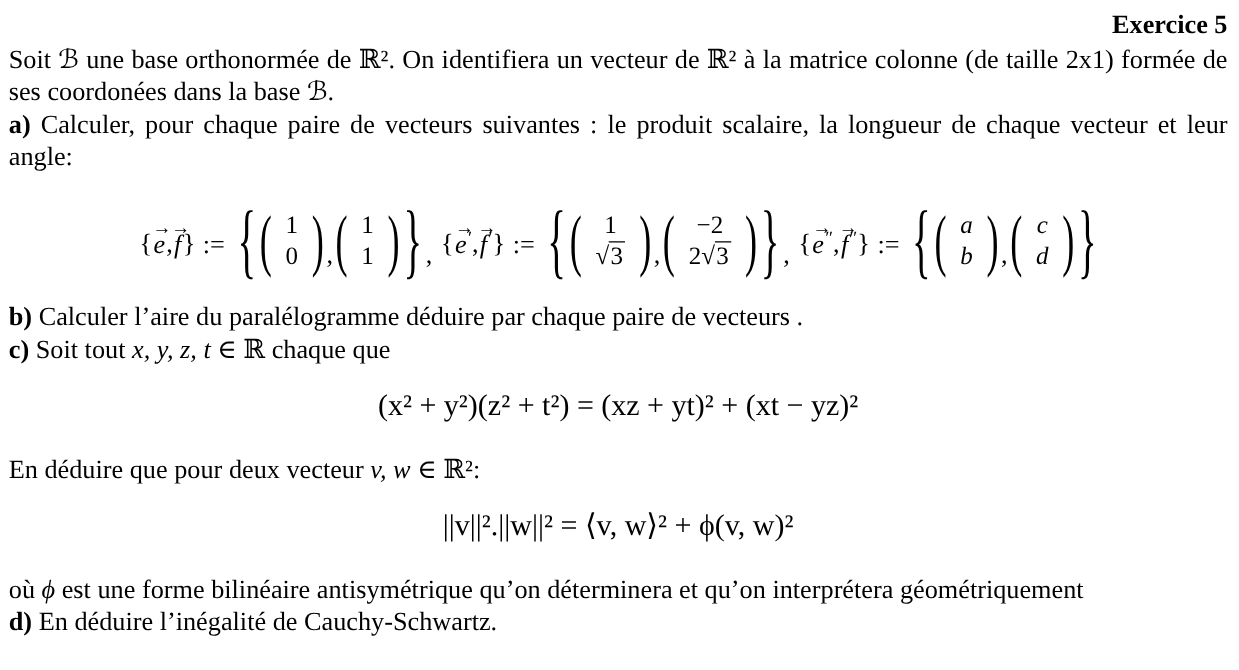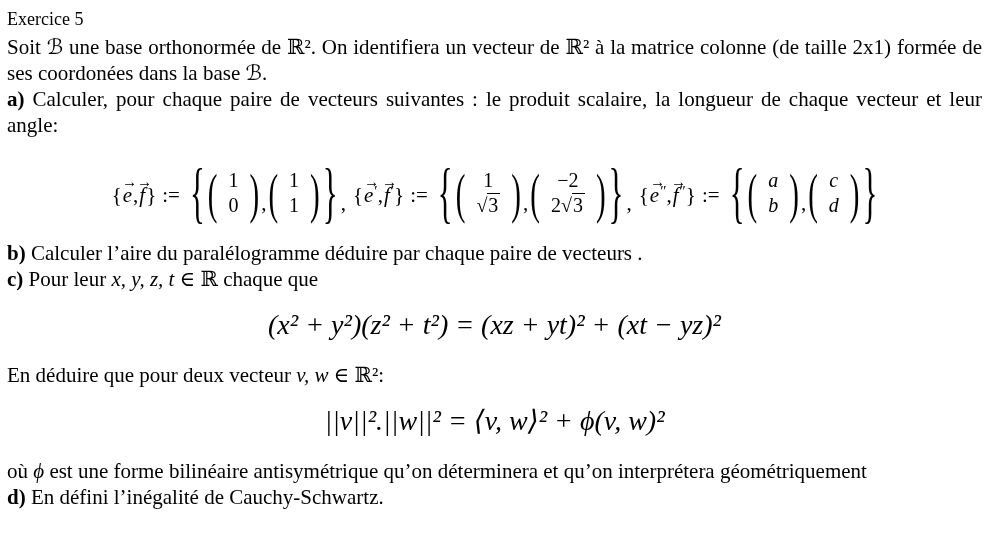--- a/index.html
+++ b/index.html
@@ -4,26 +4,26 @@
 <style>
   html,body{margin:0;padding:0;}
   body{
     width:991px;height:536px;overflow:hidden;box-sizing:border-box;
     background:#ffffff;color:#000000;
     font-family:"Liberation Serif","DejaVu Serif","DejaVu Sans",serif;
     font-size:21px;line-height:26px;
     padding:6px 9px 0 7px;
   }
   .para{margin:0;text-align:justify;}
-  h1.title{font-size:18px;line-height:26px;margin:0 0 2px 0;font-weight:normal;}
+  h1.title{font-size:21px;line-height:26px;margin:0 0 2px 0;font-weight:bold;text-align:right;}
   b.qlabel{font-weight:bold;}
   i.mvar{font-style:italic;}
 
   
-  .eq{text-align:center;font-style:italic;font-size:28px;line-height:26px;margin:20px 0 24px;}
+  .eq{text-align:center;font-size:24px;line-height:26px;margin:20px 0 24px;}
 
   
   .mathline{display:flex;align-items:center;justify-content:center;height:78px;margin:16px 0 8px;font-size:21px;}
   .lhs{white-space:nowrap;margin:0 2px;}
   .assign{margin:0 6px;}
   .brace{display:inline-block;font-size:31px;line-height:0;transform:scaleY(2.15);margin:0 2px;}
   .mat{display:inline-flex;align-items:center;margin:0 1px;}
   .paren{display:inline-block;font-size:29px;line-height:0;transform:scaleY(1.9);}
   .col{display:inline-flex;flex-direction:column;justify-content:center;padding:0 11px;}
   .cell{text-align:center;font-size:20px;line-height:25px;white-space:nowrap;}
@@ -116,30 +116,30 @@
     <span class="paren">)</span>
   </span>
   <span class="brace">}</span>
 </div>
 
 <p class="para">
   <b class="qlabel">b)</b><span> Calculer l’aire du paralélogramme déduire par chaque paire de vecteurs .</span>
 </p>
 
 <p class="para">
-  <b class="qlabel">c)</b><span> Pour leur </span><i class="mvar">x, y, z, t</i><span> ∈ ℝ chaque que</span>
+  <b class="qlabel">c)</b><span> Soit tout </span><i class="mvar">x, y, z, t</i><span> ∈ ℝ chaque que</span>
 </p>
 
 <div class="eq">(x² + y²)(z² + t²) = (xz + yt)² + (xt − yz)²</div>
 
 <p class="para">
   <span>En déduire que pour deux vecteur </span><i class="mvar">v, w</i><span> ∈ ℝ²:</span>
 </p>
 
 <div class="eq">||v||².||w||² = ⟨v, w⟩² + ϕ(v, w)²</div>
 
 <p class="para">
   <span>où </span><i class="mvar">ϕ</i><span> est une forme bilinéaire antisymétrique qu’on déterminera et qu’on interprétera géométriquement</span>
 </p>
 
 <p class="para">
-  <b class="qlabel">d)</b><span> En défini l’inégalité de Cauchy-Schwartz.</span>
+  <b class="qlabel">d)</b><span> En déduire l’inégalité de Cauchy-Schwartz.</span>
 </p>
 
 </body></html>

